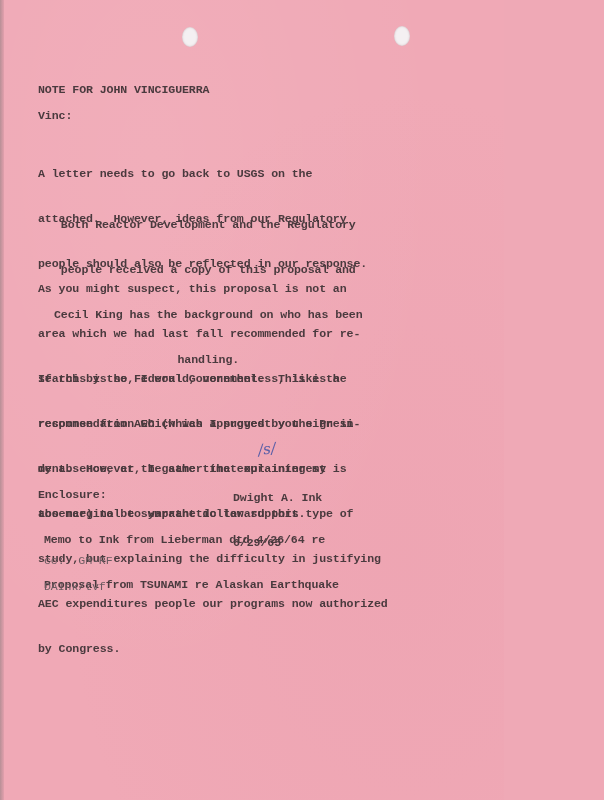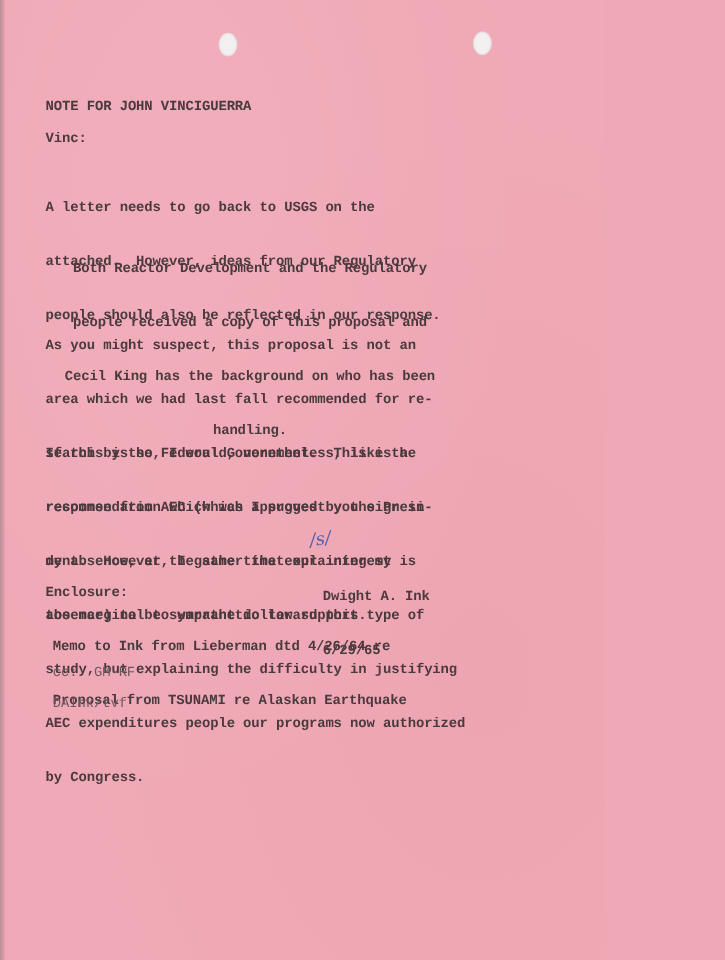--- a/index.html
+++ b/index.html
@@ -102,21 +102,21 @@
     <span class="para-line">response from AEC (which I suggest you sign in</span>
     <span class="para-line">my absence, at the same time explaining my</span>
     <span class="para-line">absence) to be sympathetic toward this type of</span>
     <span class="para-line">study, but explaining the difficulty in justifying</span>
     <span class="para-line">AEC expenditures people our programs now authorized</span>
     <span class="para-line">by Congress.</span>
   </div>
 
   <div class="signature-mark" style="left:258px; top:440px;">/s/</div>
 
-  <div class="typed" style="left:233px; top:460px;margin-left:36px;">
+  <div class="typed" style="left:233px; top:460px;">
     <span class="para-line">Dwight A. Ink</span>
     <span class="para-line">6/29/65</span>
   </div>
 
   <div class="typed" style="left:38px; top:487px;text-align:right;">Enclosure:</div>
 
   <div class="typed" style="left:44px; top:502px;">
     <span class="para-line">Memo to Ink from Lieberman dtd 4/26/64 re</span>
     <span class="para-line">Proposal from TSUNAMI re Alaskan Earthquake</span>
   </div>

